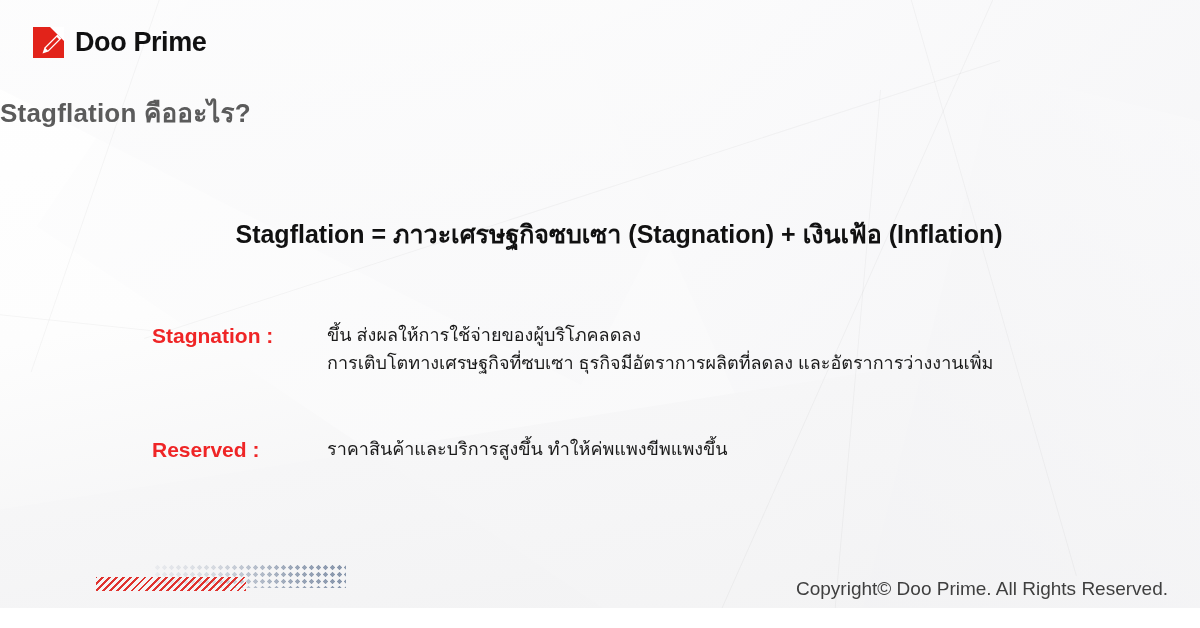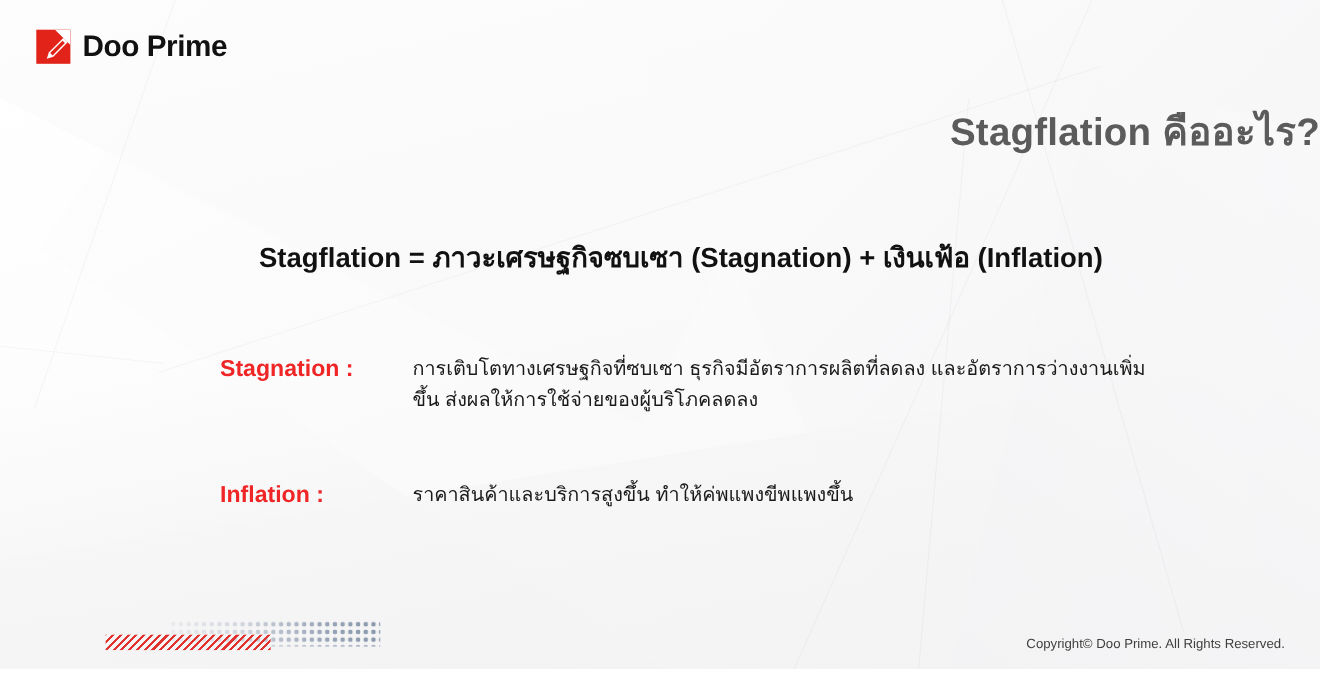--- a/index.html
+++ b/index.html
@@ -118,27 +118,26 @@
     position: relative;
     white-space: nowrap;
   }
 
   
   .title {
     position: absolute;
     left: 0;
     right: 0;
     top: 92px;
-    text-align: right;
-    font-size: 35px;
+    text-align: left;
+    font-size: 26px;
     font-weight: 700;
     color: #5b5b5b;
     letter-spacing: 0.2px;
     white-space: nowrap;
-    padding-left: 24px;
   }
 
   
   .equation {
     position: absolute;
     left: 0;
     right: 0;
     top: 214px;
     text-align: center;
     font-size: 25px;
@@ -162,21 +161,20 @@
   .def-row + .def-row {
     margin-top: 58px;
   }
   .def-term {
     flex: 0 0 175px;
     font-size: 21px;
     font-weight: 700;
     color: #ef2526;
     line-height: 1.35;
     white-space: nowrap;
-    margin-left: 48px;
   }
   .def-body {
     flex: 1 1 auto;
     font-size: 18px;
     font-weight: 400;
     color: #1a1a1a;
     line-height: 1.55;
   }
   .def-body .line {
     display: block;
@@ -213,21 +211,21 @@
       -45deg,
       #e0332f 0px, #e0332f 2px,
       rgba(255,255,255,0) 2px, rgba(255,255,255,0) 5px
     );
   }
 
   .copyright {
     position: absolute;
     right: 32px;
     top: 578px;
-    font-size: 12px;
+    font-size: 19px;
     font-weight: 400;
     color: #3f3f3f;
     white-space: nowrap;
   }
 </style>
 </head>
 <body>
 
 <div class="slide">
 
@@ -261,27 +259,27 @@
 
   <div class="title">Stagflation คืออะไร?</div>
 
   <div class="equation">Stagflation = ภาวะเศรษฐกิจซบเซา (Stagnation)  + เงินเฟ้อ (Inflation)</div>
 
   <div class="defs">
 
     <div class="def-row">
       <div class="def-term">Stagnation :</div>
       <div class="def-body">
+        <span class="line">ขึ้น ส่งผลให้การใช้จ่ายของผู้บริโภคลดลง</span>
         <span class="line">การเติบโตทางเศรษฐกิจที่ซบเซา ธุรกิจมีอัตราการผลิตที่ลดลง และอัตราการว่างงานเพิ่ม</span>
-        <span class="line">ขึ้น ส่งผลให้การใช้จ่ายของผู้บริโภคลดลง</span>
       </div>
     </div>
 
     <div class="def-row">
-      <div class="def-term">Inflation :</div>
+      <div class="def-term">Reserved :</div>
       <div class="def-body">
         <span class="line">ราคาสินค้าและบริการสูงขึ้น ทำให้ค่พแพงขีพแพงขึ้น</span>
       </div>
     </div>
 
   </div>
 
   <div class="deco">
     <div class="deco-dots"></div>
     <div class="deco-hatch"></div>

